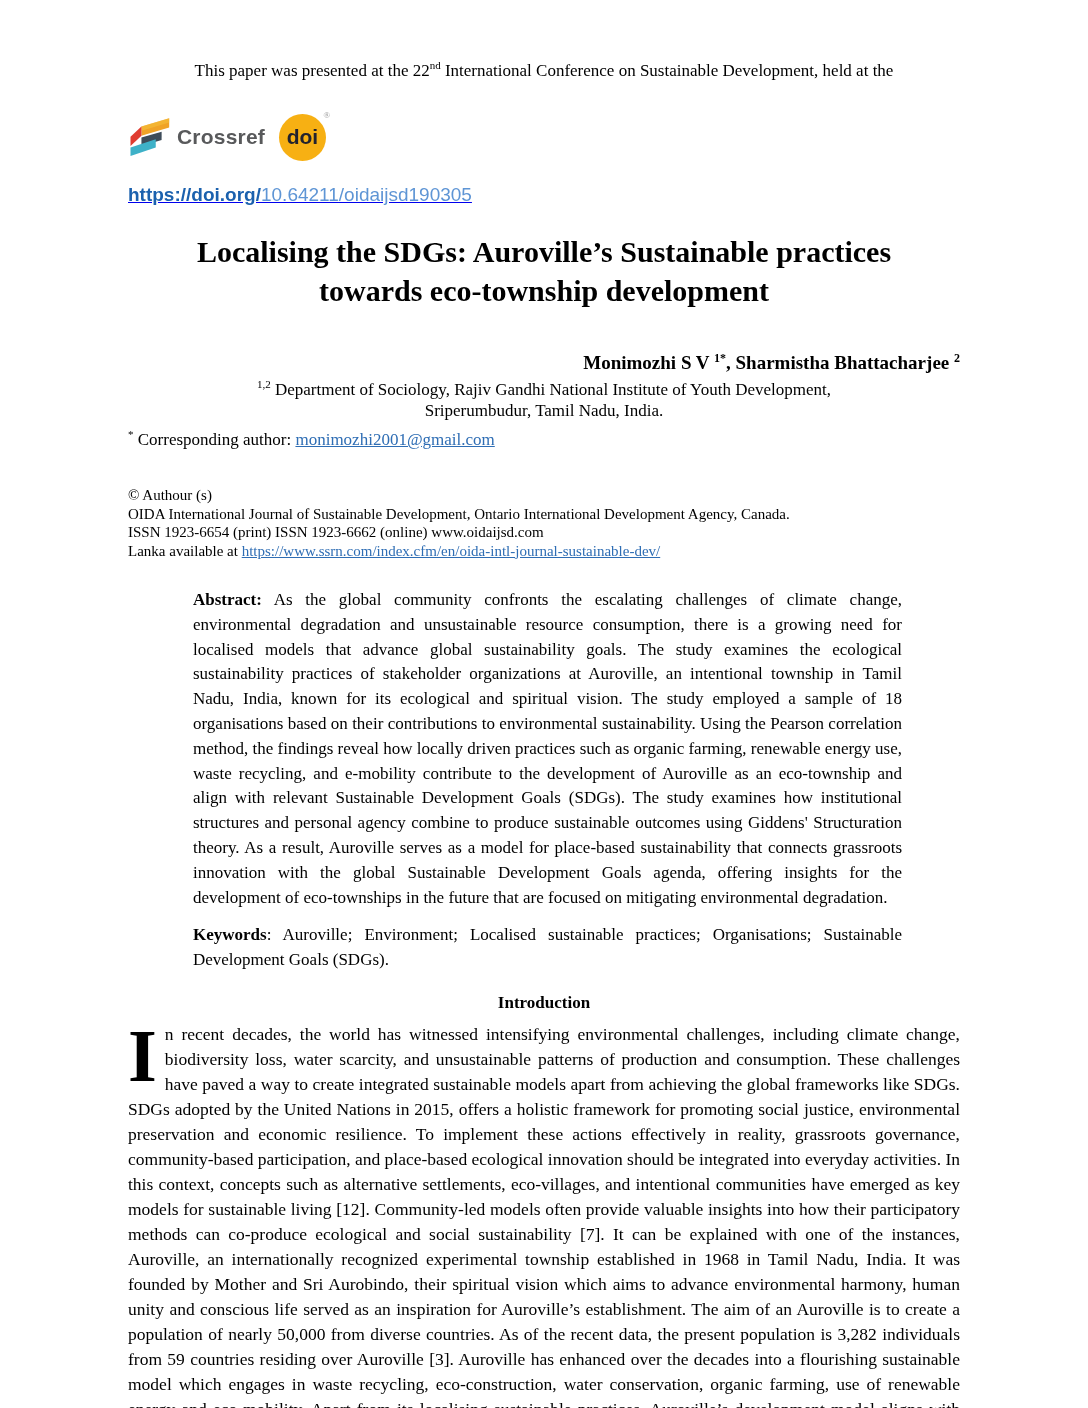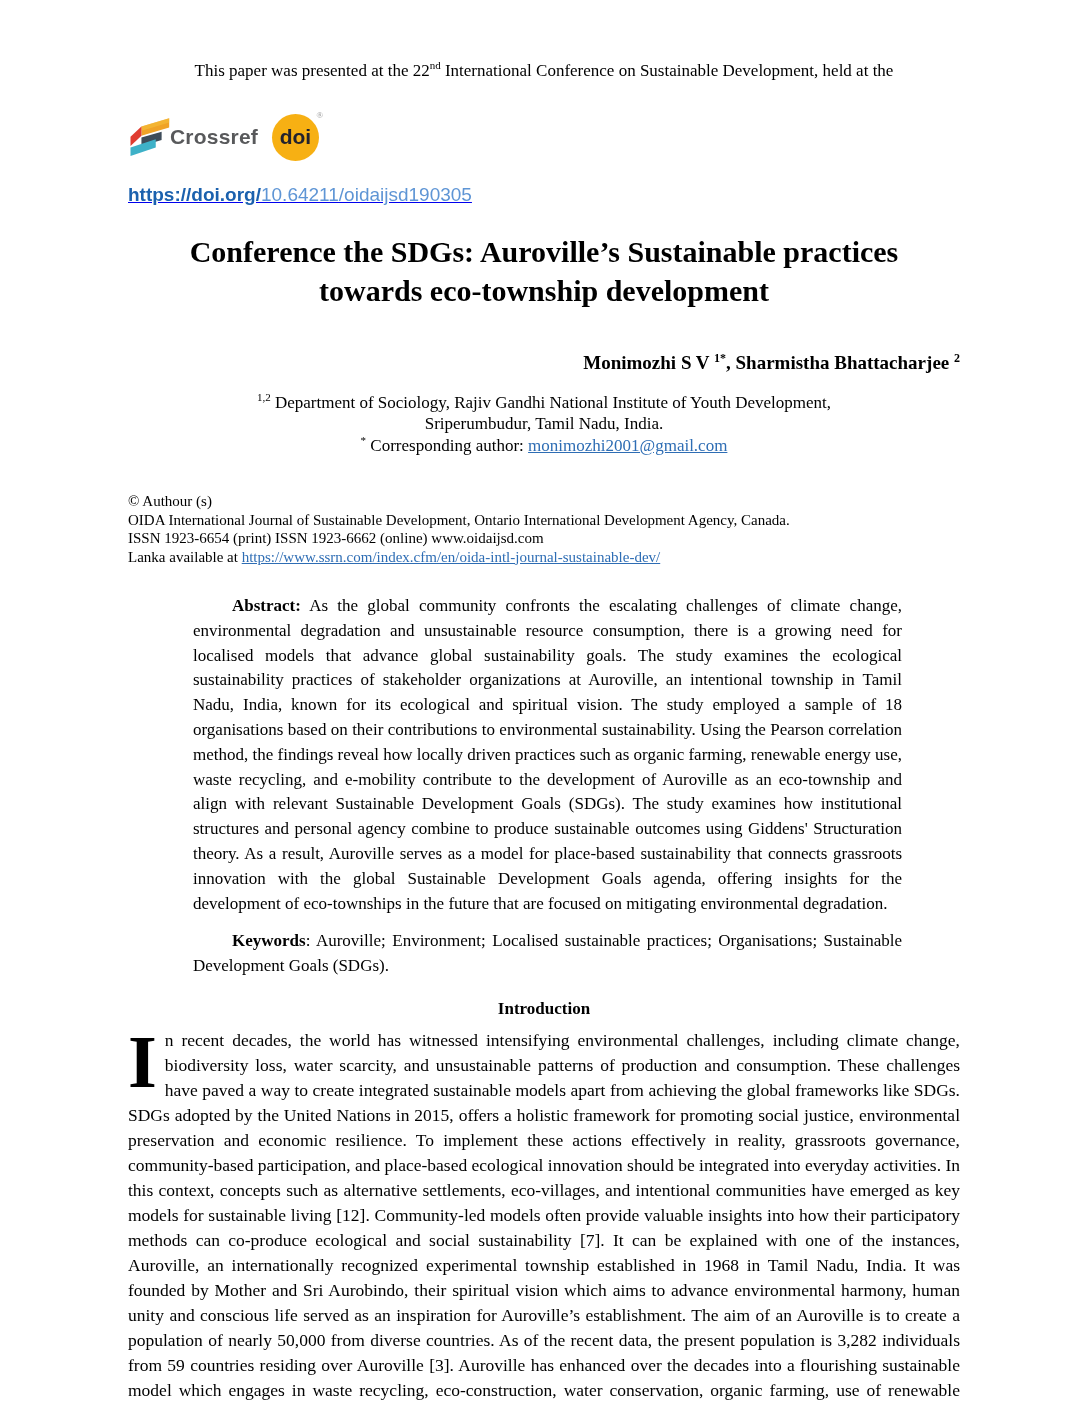--- a/index.html
+++ b/index.html
@@ -16,21 +16,21 @@
   
   .conf-note {
     text-align: center;
     font-size: 17px; line-height: 25px;
     max-width: 770px; margin: 0 auto;
   }
   .conf-note sup { font-size: 11px; vertical-align: super; line-height: 0; margin-top: 28px; }
 
   
   .logo-row { margin-top: 30px; display: flex; align-items: center; gap: 14px; height: 48px; }
-  .crossref { display: flex; align-items: center; }
+  .crossref { display: flex; align-items: center; gap: 7px; }
   .crossref-label {
     font-family: "Liberation Sans", sans-serif;
     font-size: 21px; font-weight: 600; color: #58595b; letter-spacing: .2px;
   }
   .doi-badge {
     width: 47px; height: 47px; border-radius: 50%;
     background: #f7b013;
     display: flex; align-items: center; justify-content: center;
     position: relative;
   }
@@ -51,36 +51,36 @@
 
   
   .paper-title {
     margin: 26px auto 0 auto; max-width: 800px;
     text-align: center; font-size: 30px; font-weight: bold; line-height: 39px;
   }
 
   
   .authors { margin-top: 42px; text-align: right; font-size: 19px; font-weight: bold; }
   .authors sup { font-size: 12px; line-height: 0; }
-  .affil { text-align: center; font-size: 17px; line-height: 21px; margin-top: 18px; }
+  .affil { text-align: center; font-size: 17px; line-height: 21px; margin-top: 5px; }
   .affil sup { font-size: 11px; line-height: 0; }
-  .corr { text-align: center; font-size: 17px; margin-top: 2px; }
+  .corr { font-size: 17px; margin-top: 9px; }
   .corr sup { font-size: 11px; line-height: 0; }
   a.email-link, a.ssrn-link { color: #2e6db4; text-decoration: underline; }
 
   
   .pubinfo { margin-top: 36px; font-size: 15px; line-height: 18.5px; }
 
   
   .abstract {
     margin: 28px 58px 0 65px;
     font-size: 17px; line-height: 24.8px;
     text-align: justify; text-justify: inter-word;
   }
-  .abstract .lbl, .keywords .lbl { font-weight: bold; margin-left: 39px; }
+  .abstract .lbl, .keywords .lbl { font-weight: bold; }
   .keywords {
     margin: 13px 58px 0 65px;
     font-size: 17px; line-height: 24.8px;
     text-align: justify;
   }
 
   
   .intro-heading { margin-top: 20px; text-align: center; font-size: 17px; font-weight: bold; }
   .intro-body {
     margin-top: 9px;
@@ -119,21 +119,21 @@
     <div class="doi-badge">
       <span>doi</span>
       <em class="reg">®</em>
     </div>
   </div>
 
   <p class="doi-link-line">
     <a href="#"><span class="doi-prefix">https://doi.org/</span><span class="doi-path">10.64211/oidaijsd190305</span></a>
   </p>
 
-  <h1 class="paper-title">Conference the SDGs: Auroville’s Sustainable practices towards eco-township development</h1>
+  <h1 class="paper-title">Localising the SDGs: Auroville’s Sustainable practices towards eco-township development</h1>
 
   <p class="authors">
     <span>Monimozhi S V </span><sup>1*</sup><span>, </span><span>Sharmistha Bhattacharjee </span><sup>2</sup>
   </p>
 
   <p class="affil">
     <sup>1,2</sup><span> Department of Sociology, Rajiv Gandhi National Institute of Youth Development,</span><br>
     <span>Sriperumbudur, Tamil Nadu, India.</span>
   </p>
 

